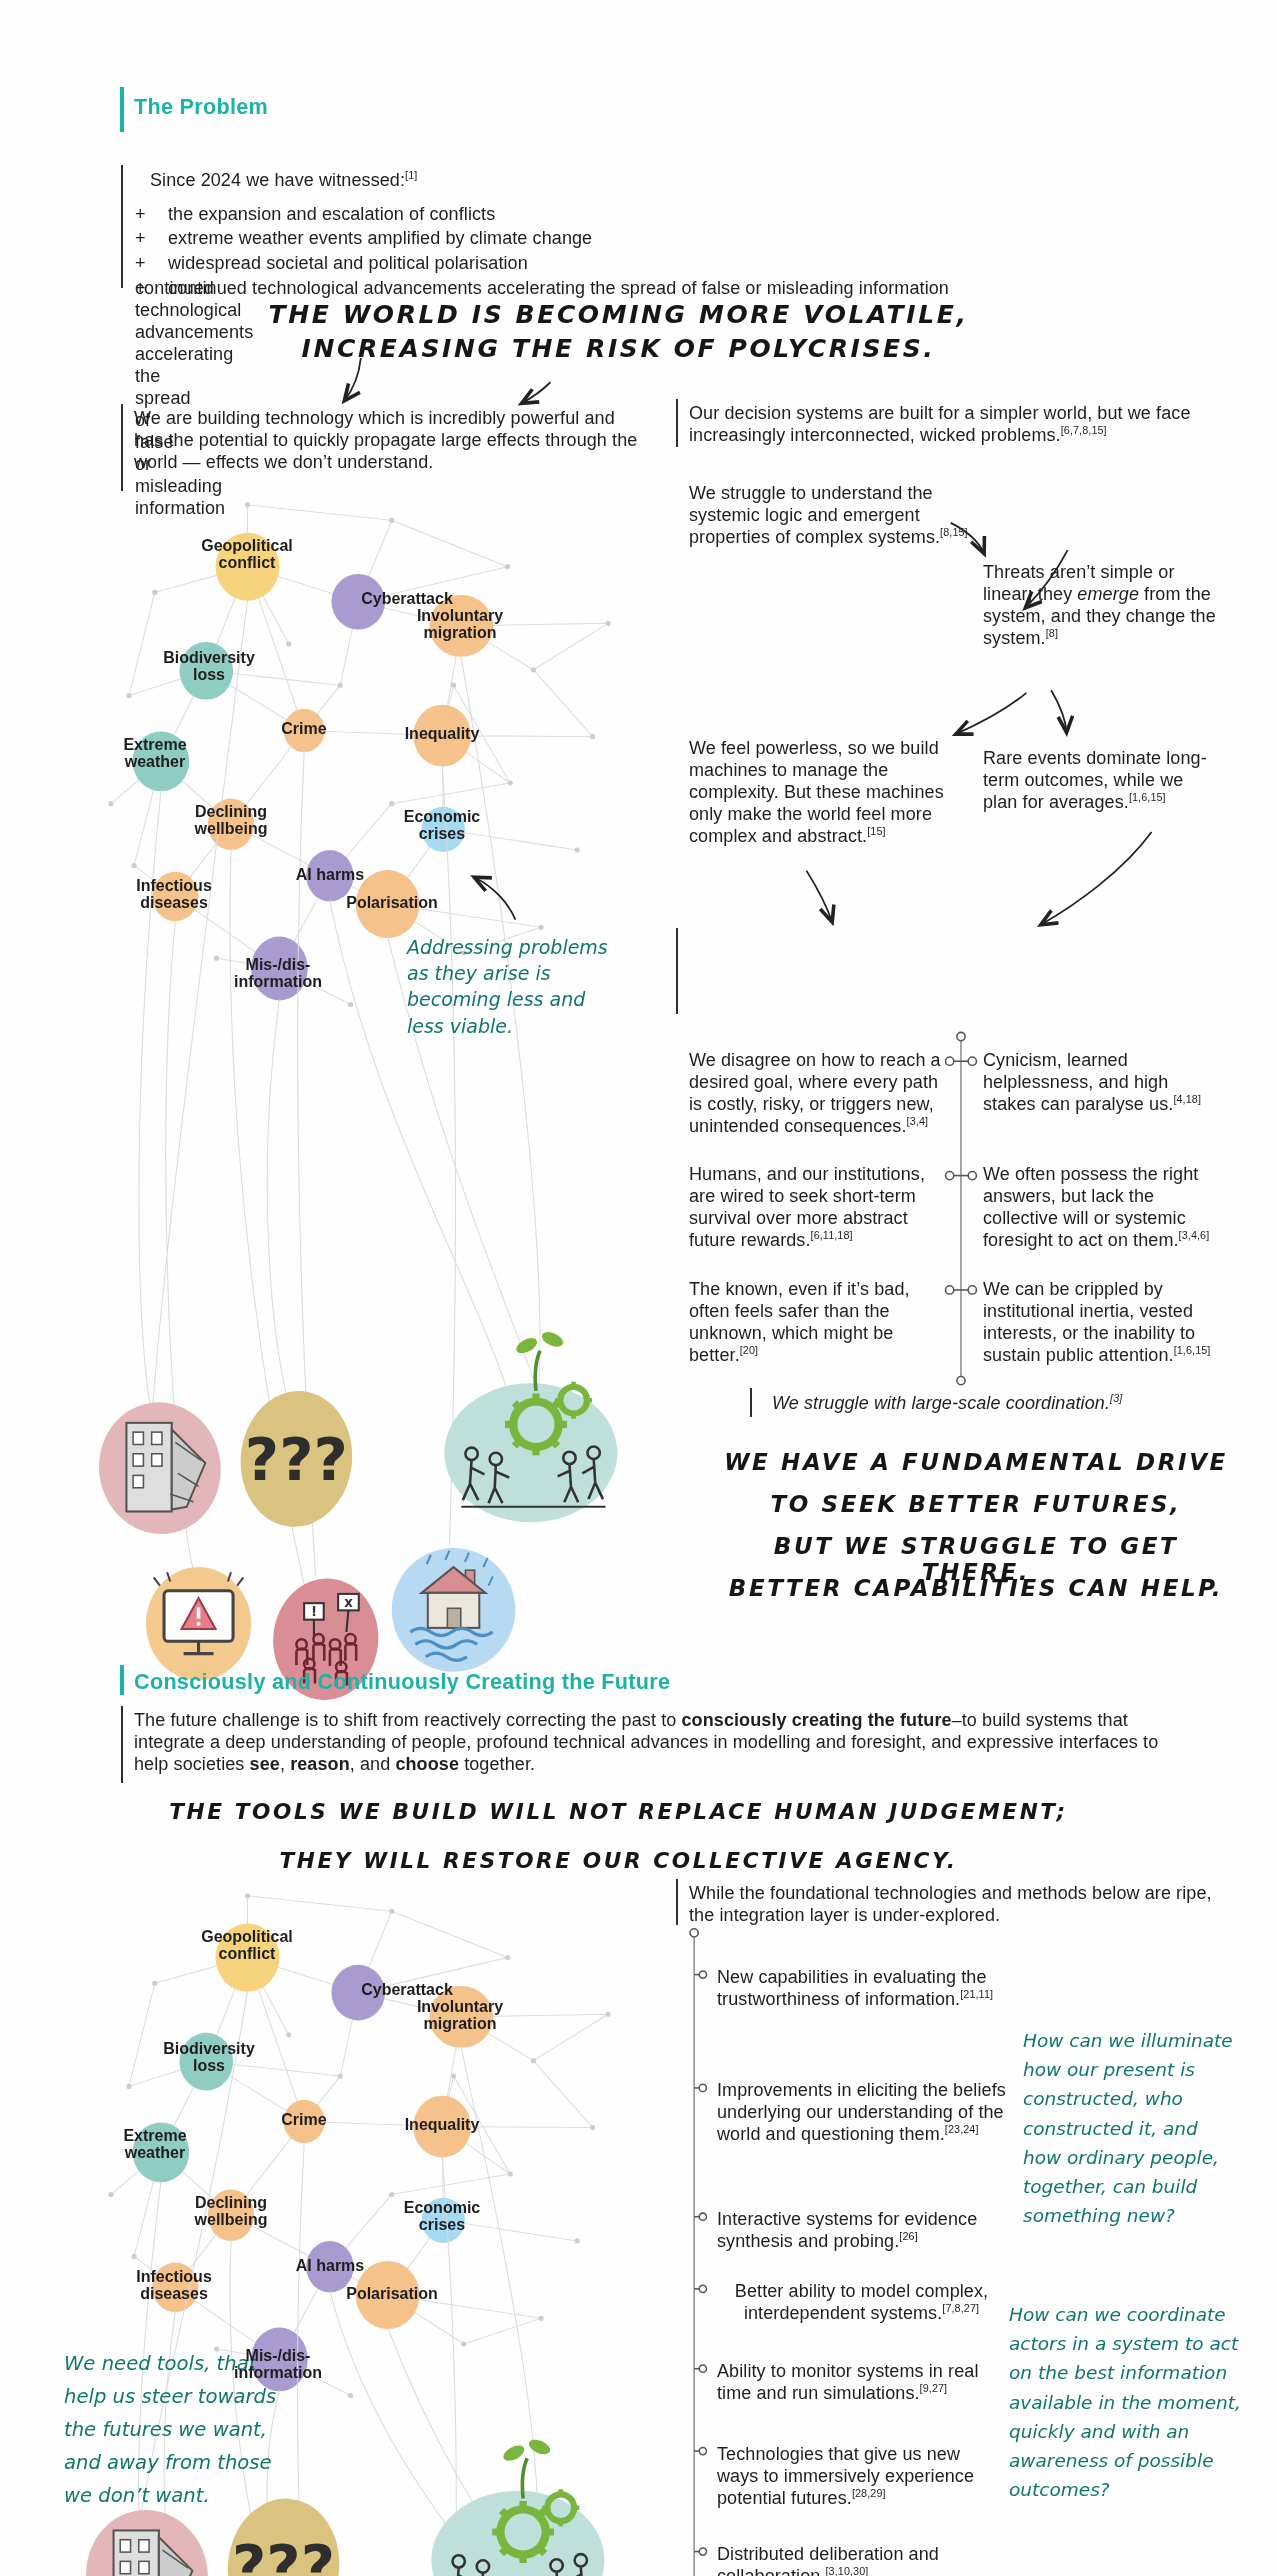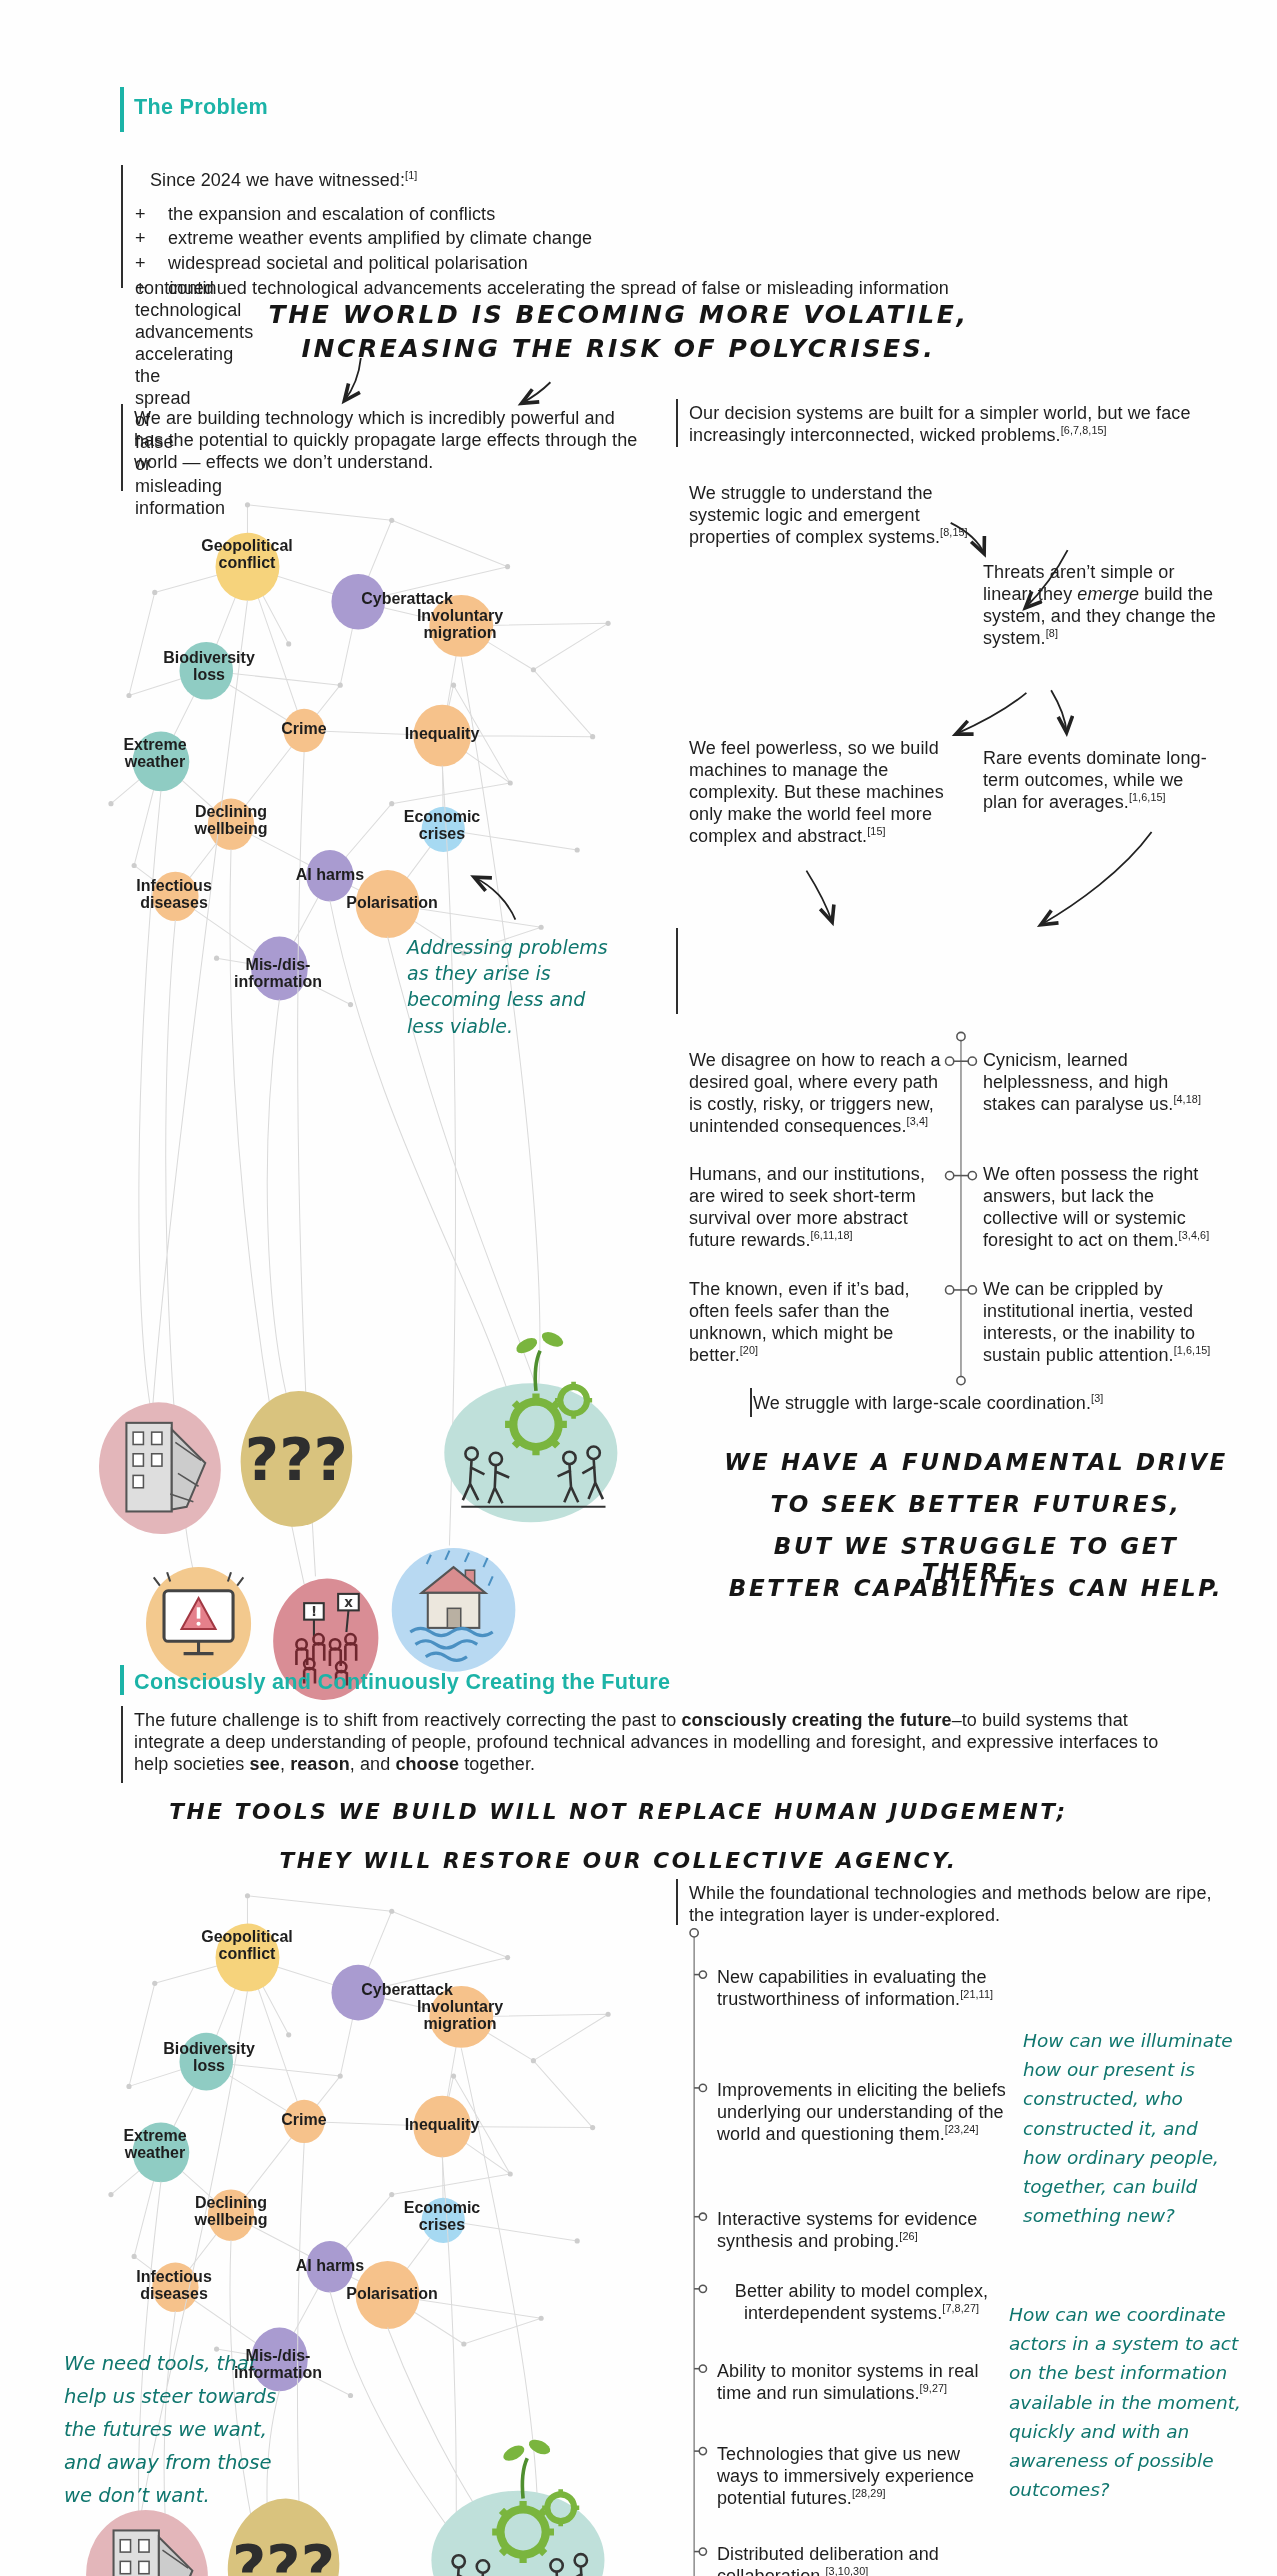--- a/index.html
+++ b/index.html
@@ -283,37 +283,37 @@
   <div class="abs mk ctr" style="left:258px;top:334px;width:721px;font-size:25px;">INCREASING THE RISK OF POLYCRISES.</div>
 
   <div class="abs bar" style="left:121px;top:404px;height:87px;"></div>
   <div class="abs t" style="left:134px;top:408px;width:515px;">We are building technology which is incredibly powerful and has the potential to quickly propagate large effects through the world — effects we don’t understand.</div>
 
   <div class="abs bar" style="left:676px;top:399px;height:48px;"></div>
   <div class="abs t" style="left:689px;top:403px;width:531px;"><span>Our decision systems are built for a simpler world, but we face increasingly interconnected, wicked problems.</span><sup class="ref">[6,7,8,15]</sup></div>
 
   <div class="abs t" style="left:689px;top:483px;width:281px;"><span>We struggle to understand the systemic logic and emergent properties of complex systems.</span><sup class="ref">[8,15]</sup></div>
 
-  <div class="abs t" style="left:983px;top:562px;width:234px;"><span>Threats aren’t simple or linear; they </span><span class="i">emerge</span><span> build the system, and they change the system.</span><sup class="ref">[8]</sup></div>
+  <div class="abs t" style="left:983px;top:562px;width:234px;"><span>Threats aren’t simple or linear; they </span><span class="i">emerge</span><span> from the system, and they change the system.</span><sup class="ref">[8]</sup></div>
 
   <div class="abs t" style="left:689px;top:738px;width:289px;"><span>We feel powerless, so we build machines to manage the complexity. But these machines only make the world feel more complex and abstract.</span><sup class="ref">[15]</sup></div>
 
   <div class="abs t" style="left:983px;top:748px;width:237px;"><span>Rare events dominate long-term outcomes, while we plan for averages.</span><sup class="ref">[1,6,15]</sup></div>
 
   <div class="abs bar" style="left:676px;top:928px;height:86px;"></div>
 
   <div class="abs t" style="left:689px;top:1050px;width:260px;"><span>We disagree on how to reach a desired goal, where every path is costly, risky, or triggers new, unintended consequences.</span><sup class="ref">[3,4]</sup></div>
   <div class="abs t" style="left:983px;top:1050px;width:237px;"><span>Cynicism, learned helplessness, and high stakes can paralyse us.</span><sup class="ref">[4,18]</sup></div>
   <div class="abs t" style="left:689px;top:1164px;width:260px;"><span>Humans, and our institutions, are wired to seek short-term survival over more abstract future rewards.</span><sup class="ref">[6,11,18]</sup></div>
   <div class="abs t" style="left:983px;top:1164px;width:237px;"><span>We often possess the right answers, but lack the collective will or systemic foresight to act on them.</span><sup class="ref">[3,4,6]</sup></div>
   <div class="abs t" style="left:689px;top:1279px;width:260px;"><span>The known, even if it’s bad, often feels safer than the unknown, which might be better.</span><sup class="ref">[20]</sup></div>
   <div class="abs t" style="left:983px;top:1279px;width:237px;"><span>We can be crippled by institutional inertia, vested interests, or the inability to sustain public attention.</span><sup class="ref">[1,6,15]</sup></div>
 
   <div class="abs bar" style="left:750px;top:1388px;height:29px;"></div>
-  <div class="abs t" style="left:753px;top:1393px;width:464px;"><span>We struggle with large-scale coordination.</span><sup class="ref">[3]</sup></div>
+  <div class="abs t" style="left:772px;top:1393px;width:464px;font-style:italic;"><span>We struggle with large-scale coordination.</span><sup class="ref">[3]</sup></div>
 
   <div class="abs hand pre" style="left:407px;top:934px;font-size:19px;line-height:1.38;">Addressing problems
 as they arise is
 becoming less and
 less viable.</div>
 
   <div class="abs mk ctr" style="left:716px;top:1449px;width:520px;font-size:23px;">WE HAVE A FUNDAMENTAL DRIVE</div>
   <div class="abs mk ctr" style="left:716px;top:1491px;width:520px;font-size:23px;">TO SEEK BETTER FUTURES,</div>
   <div class="abs mk ctr" style="left:716px;top:1533px;width:520px;font-size:23px;">BUT WE STRUGGLE TO GET THERE.</div>
   <div class="abs mk ctr" style="left:716px;top:1575px;width:520px;font-size:23px;">BETTER CAPABILITIES CAN HELP.</div>

